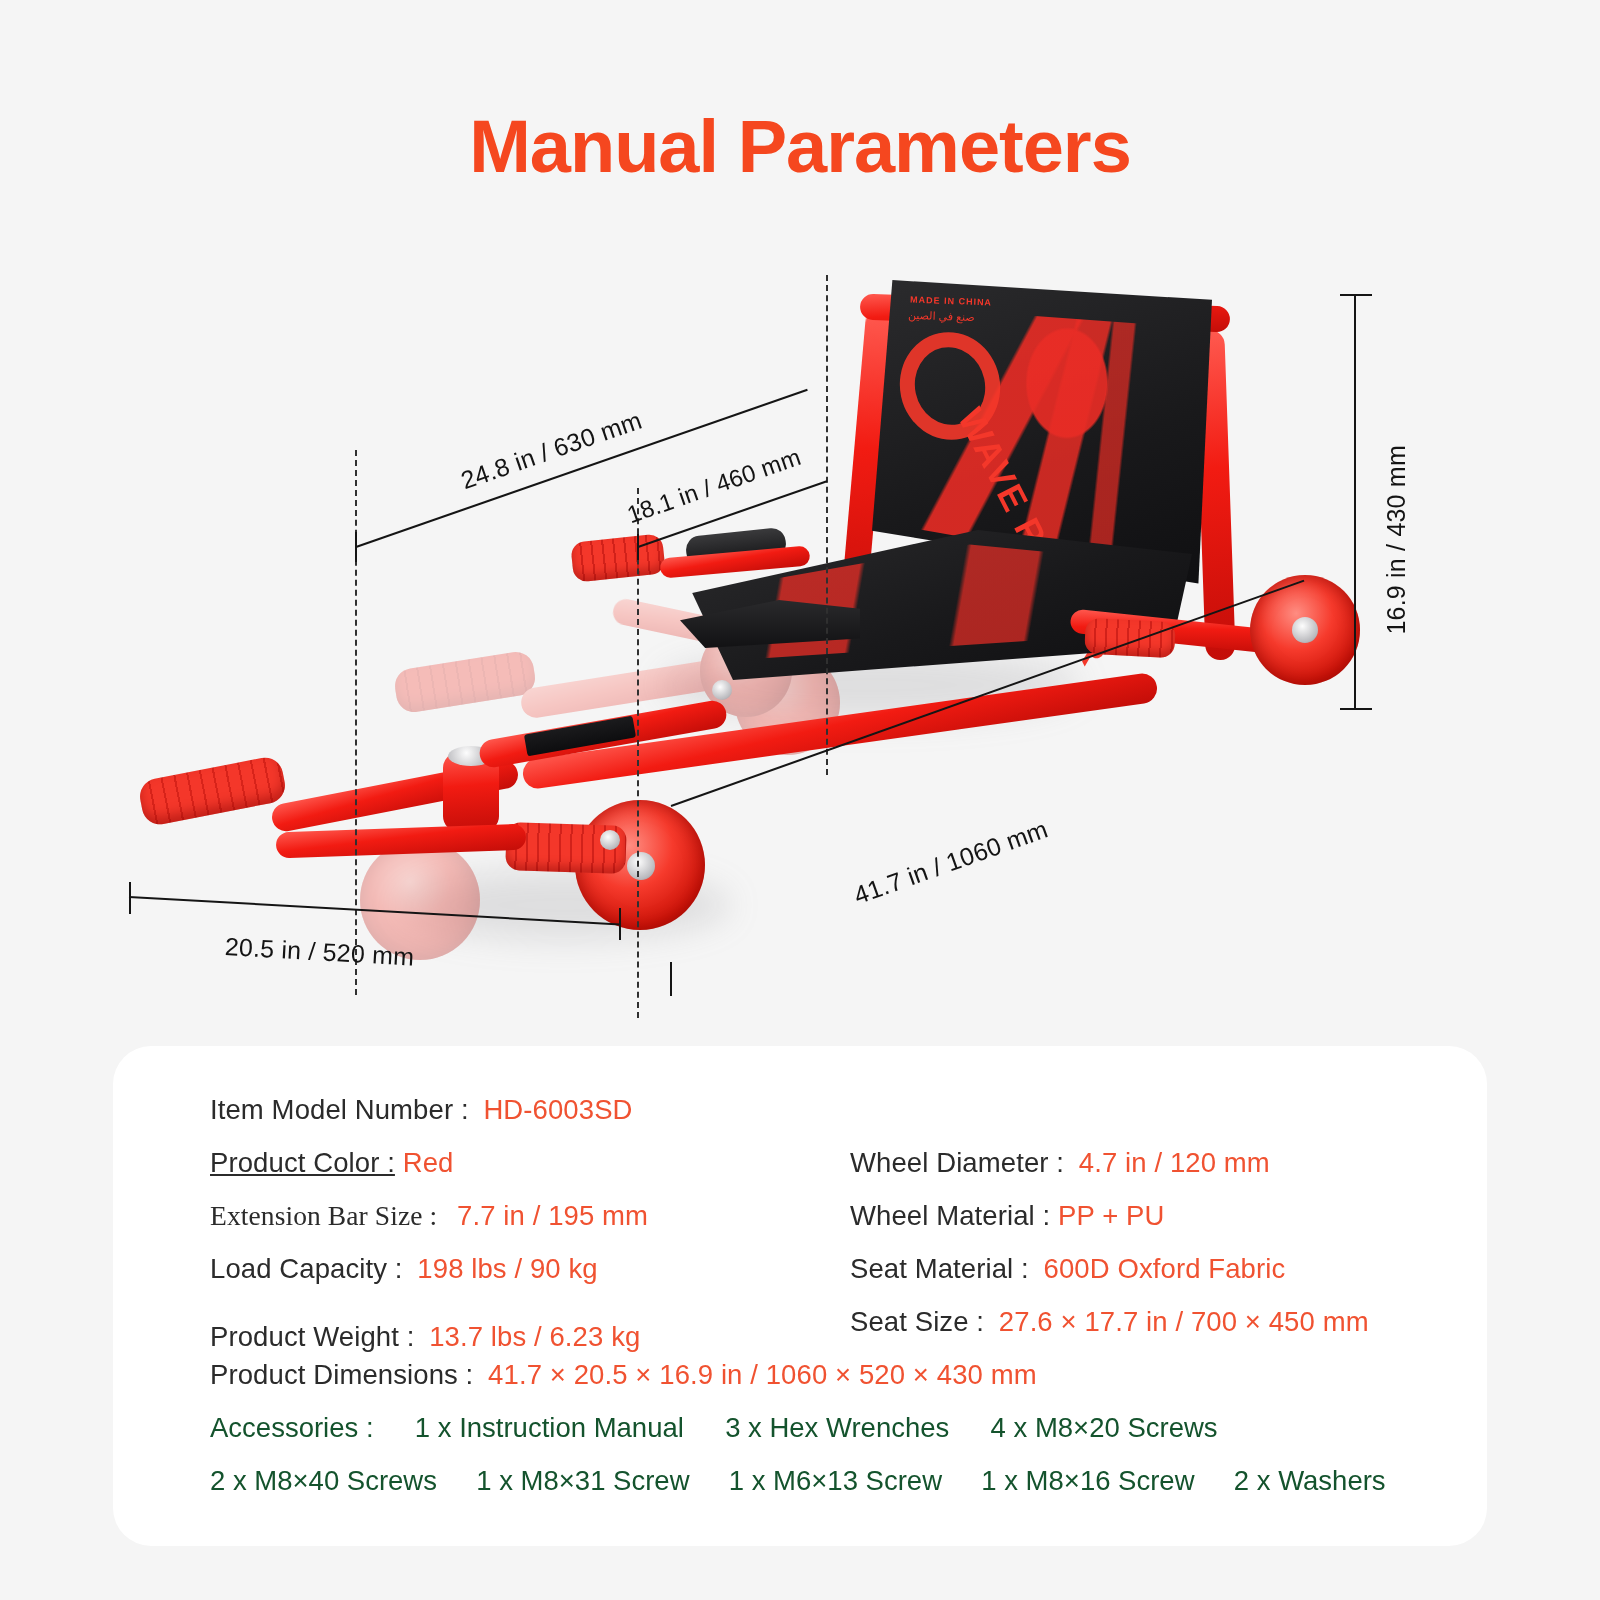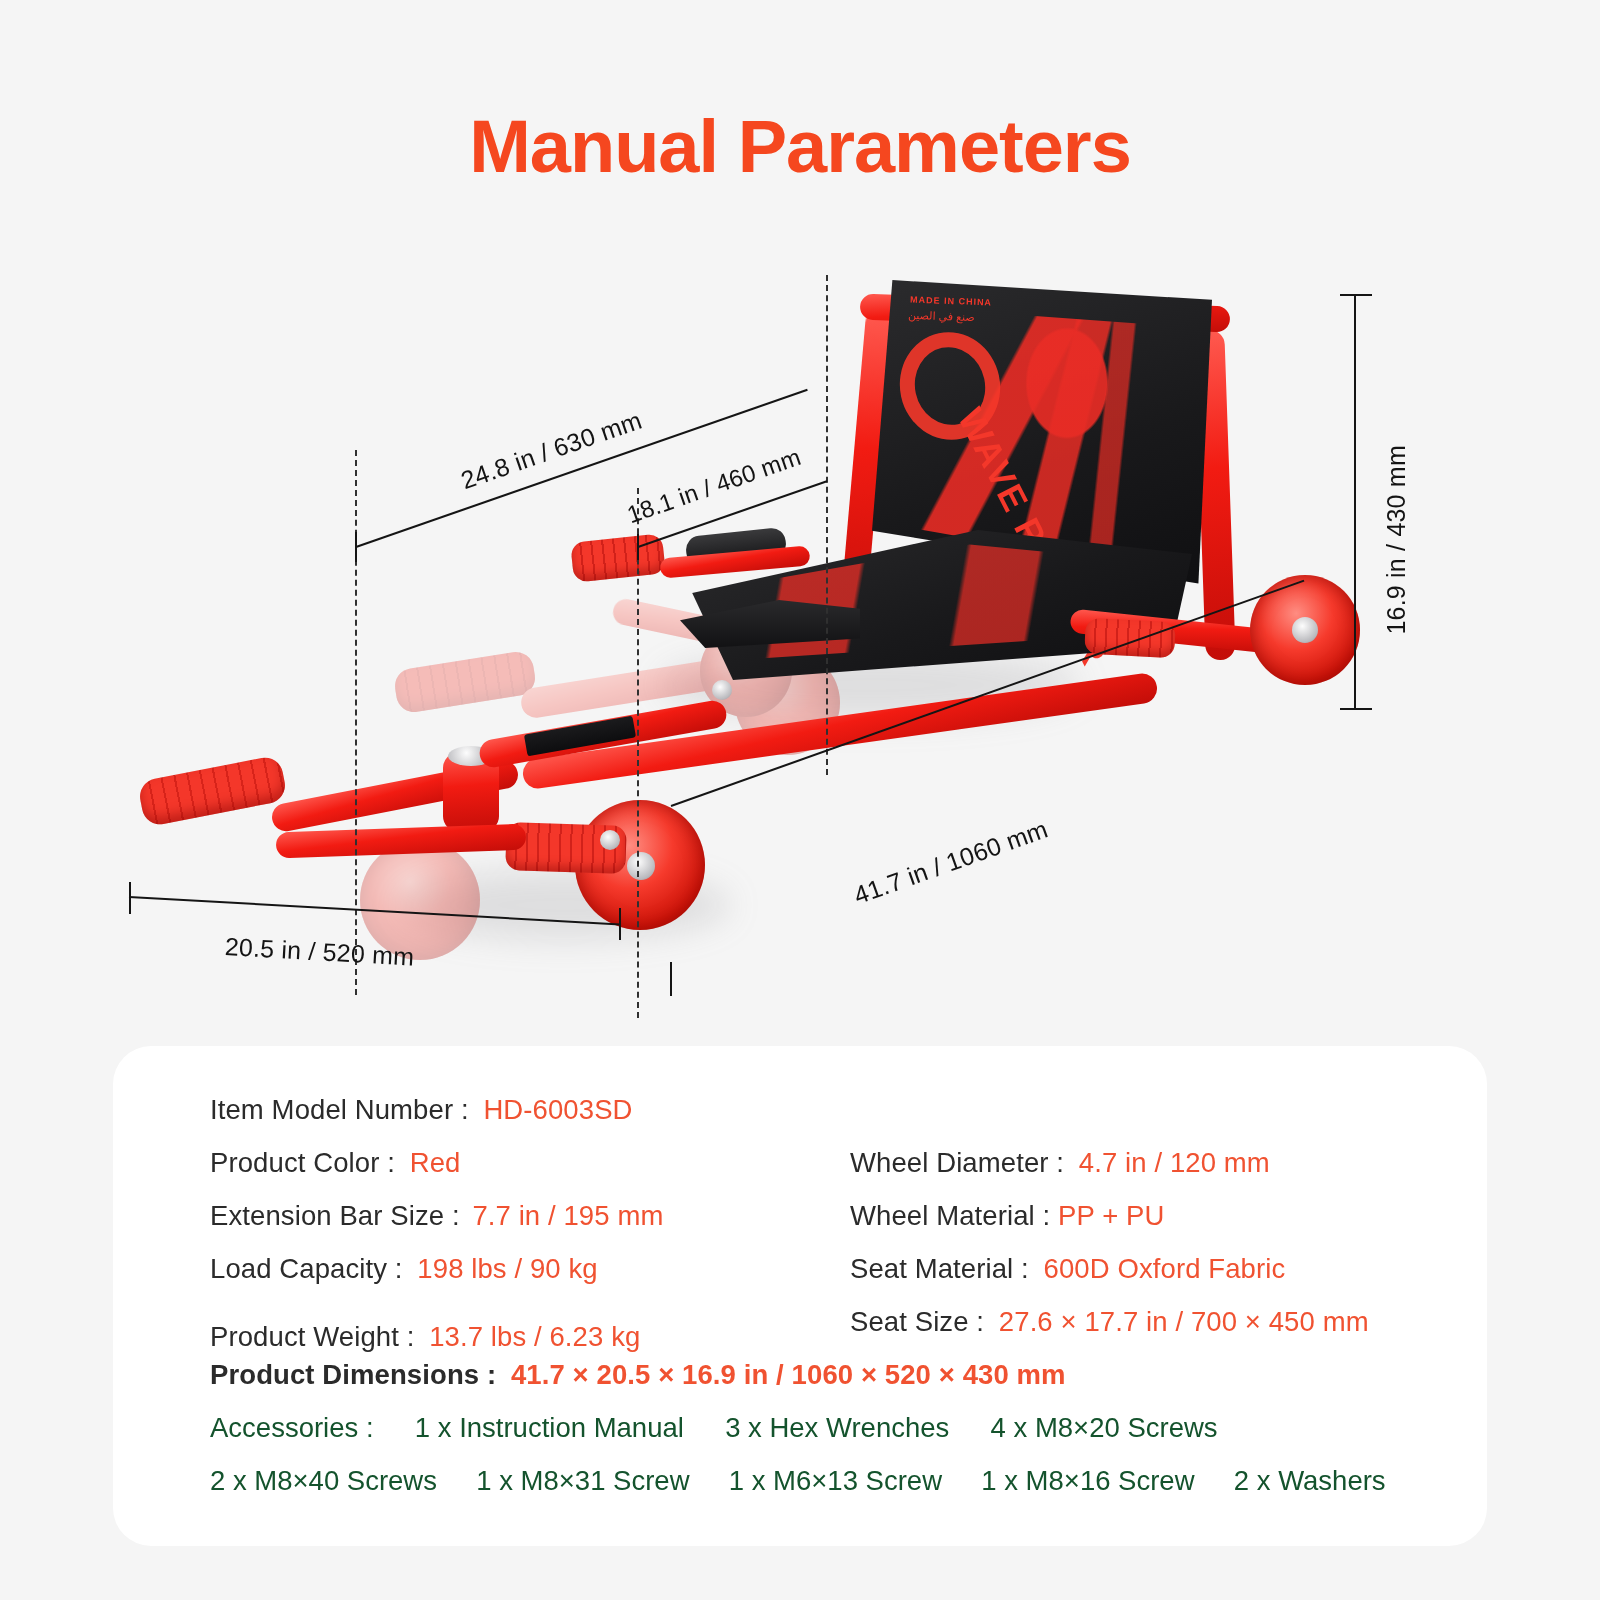--- a/index.html
+++ b/index.html
@@ -199,25 +199,25 @@
     <div class="dlabel" style="left:1396px;top:440px;transform:rotate(-90deg);">16.9 in / 430 mm</div>
   </div>
 
   <div class="card">
 
     <div class="specrow" style="left:97px;top:48px;">
       <span style="margin-right: 7px;">Item Model Number :</span>
       <span class="val">HD-6003SD</span>
     </div>
     <div class="specrow" style="left:97px;top:101px;">
-      <span style="margin-right: 7px;">Product Color :</span>
+      <span style=" text-decoration: underline;">Product Color :</span>
       <span class="val">Red</span>
     </div>
     <div class="specrow" style="left:97px;top:154px;">
-      <span style="margin-right: 5px;">Extension Bar Size :</span>
+      <span style="margin-right: 12px; font-family: Liberation Serif, serif;">Extension Bar Size :</span>
       <span class="val">7.7 in / 195 mm</span>
     </div>
     <div class="specrow" style="left:97px;top:207px;">
       <span style="margin-right: 7px;">Load Capacity :</span>
       <span class="val">198 lbs / 90 kg</span>
     </div>
     <div class="specrow" style="left:97px;top:260px;margin-top:15px;">
       <span style="margin-right: 7px;">Product Weight :</span>
       <span class="val">13.7 lbs / 6.23 kg</span>
     </div>
@@ -232,21 +232,21 @@
     </div>
     <div class="specrow" style="left:737px;top:207px;">
       <span style="margin-right: 7px;">Seat Material :</span>
       <span class="val">600D Oxford Fabric</span>
     </div>
     <div class="specrow" style="left:737px;top:260px;">
       <span style="margin-right: 7px;">Seat Size :</span>
       <span class="val">27.6 × 17.7 in / 700 × 450 mm</span>
     </div>
 
-    <div class="specrow" style="left:97px;top:313px;font-weight:bold;">
+    <div class="specrow" style="left:97px;top:313px;">
       <span style="margin-right: 7px;">Product Dimensions :</span>
       <span class="val">41.7 × 20.5 × 16.9 in / 1060 × 520 × 430 mm</span>
     </div>
 
     <div class="acc" style="left:97px;top:366px;">
       <span>Accessories :</span>
       <span style="width:26px;"></span>
       <span>1 x Instruction Manual</span>
       <span style="width:26px;"></span>
       <span>3 x Hex Wrenches</span>

